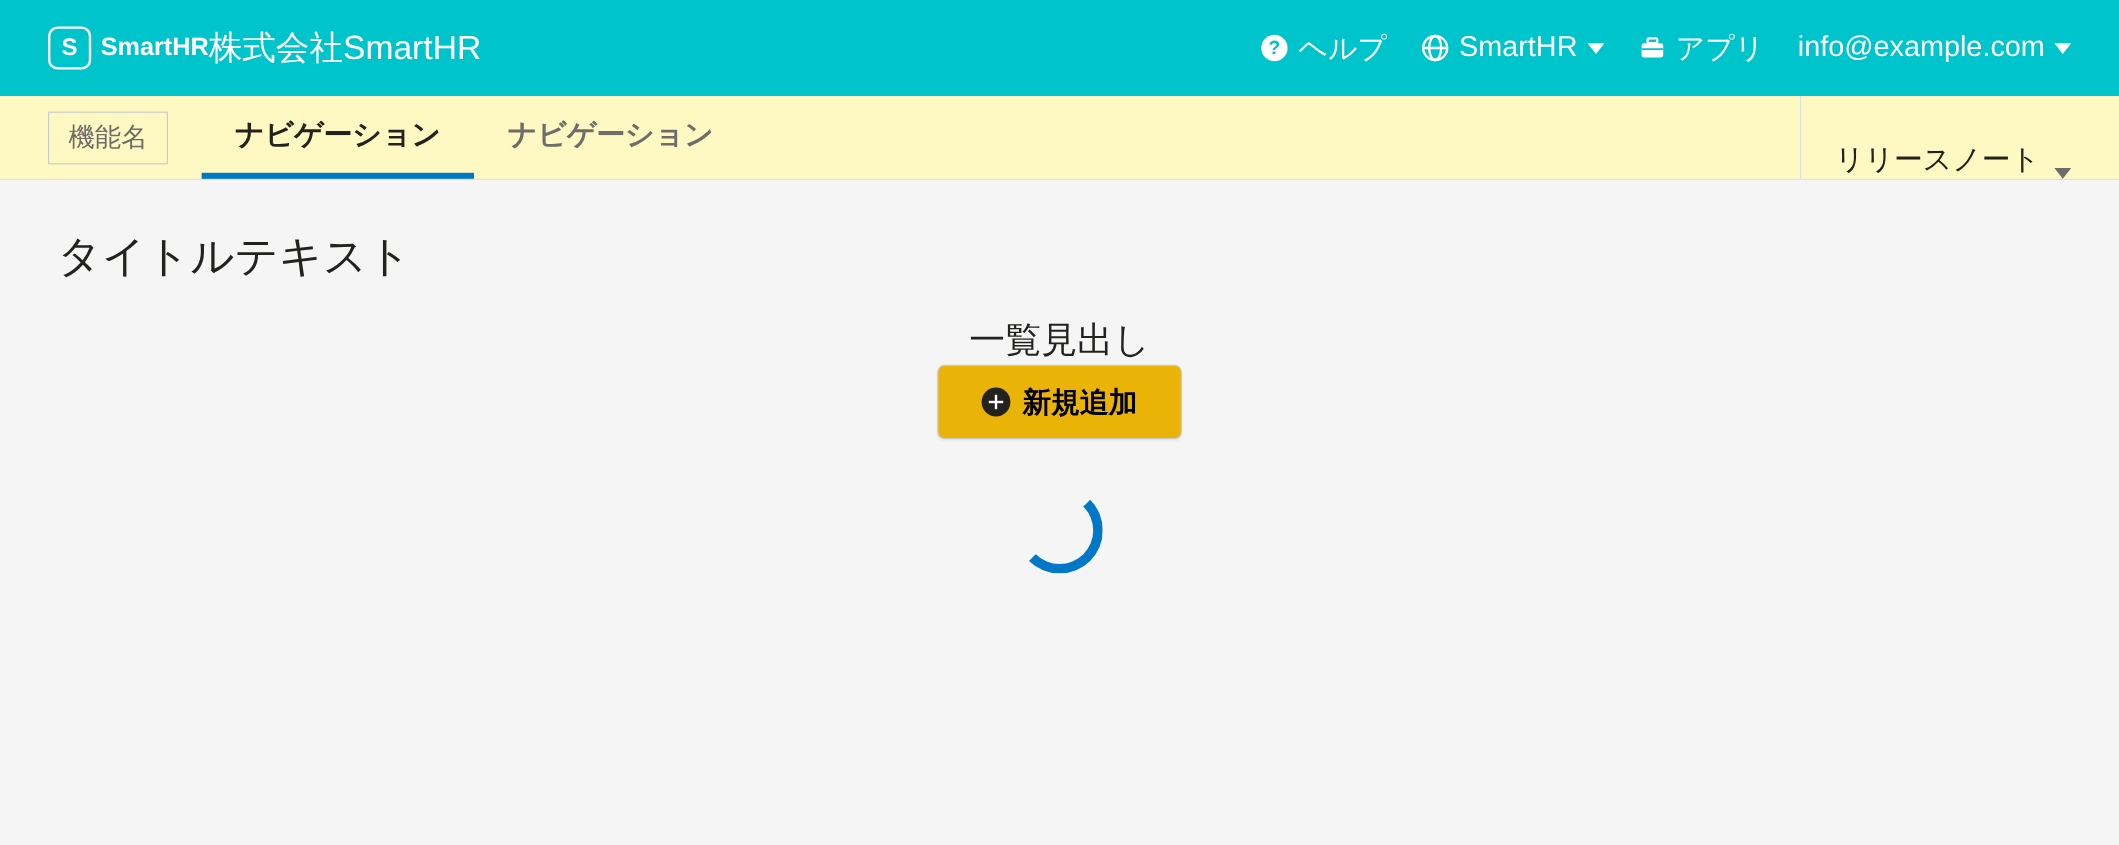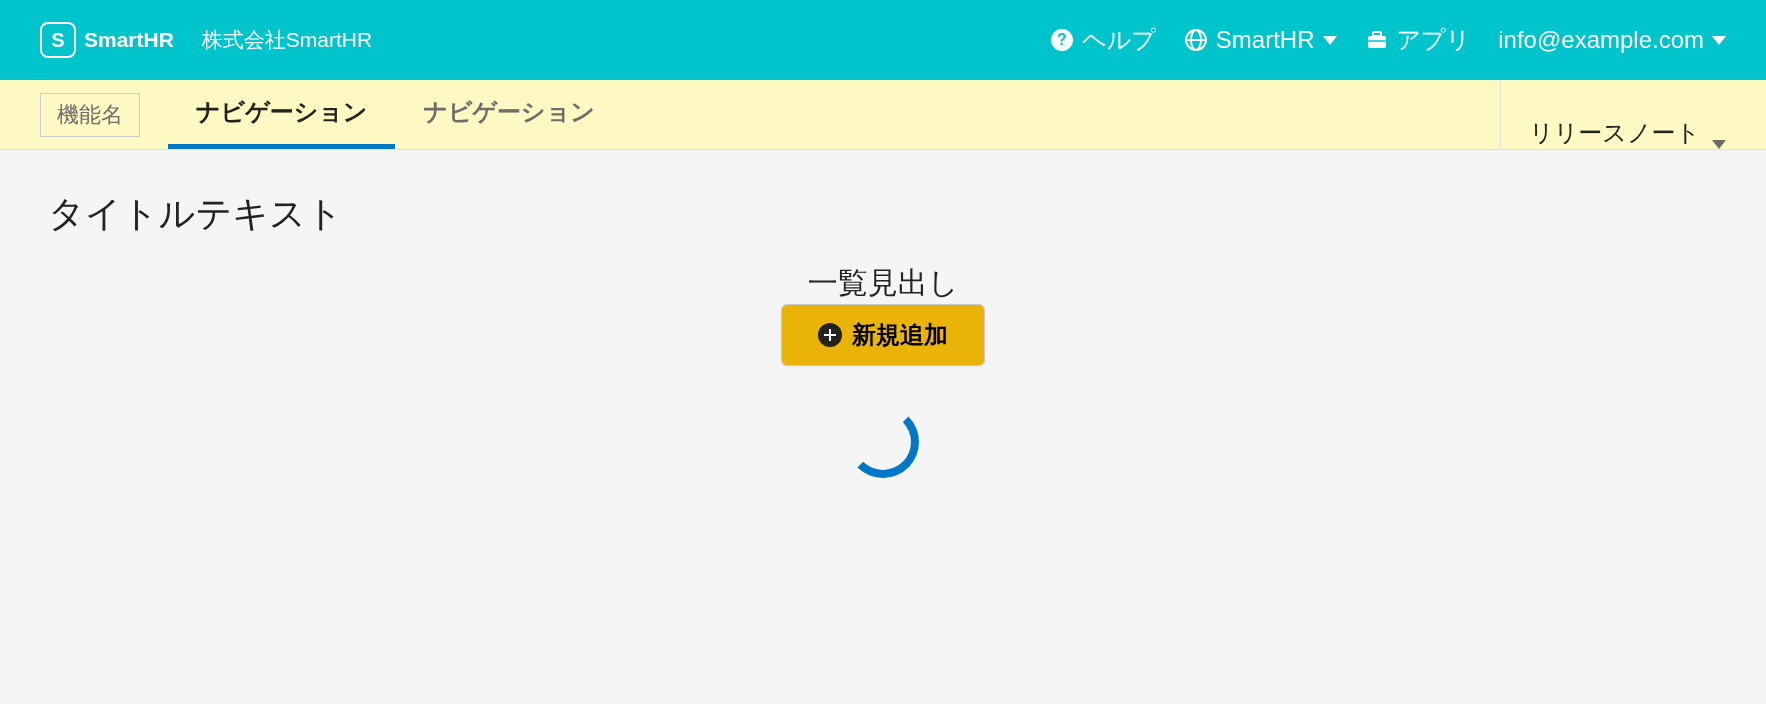--- a/index.html
+++ b/index.html
@@ -30,22 +30,21 @@
       align-items: center;
       justify-content: center;
       font-weight: bold;
       font-size: 20px;
     }
     .logo-text {
       font-size: 21px;
       font-weight: 700;
     }
     .company-name {
-      font-size: 21px;
-      margin-left: 28px;
+      font-size: 28px;
       font-weight: 400;
     }
     .header-spacer { flex: 1; }
     .header-actions {
       display: flex;
       align-items: center;
       gap: 28px;
       font-size: 24px;
     }
     .header-item {

